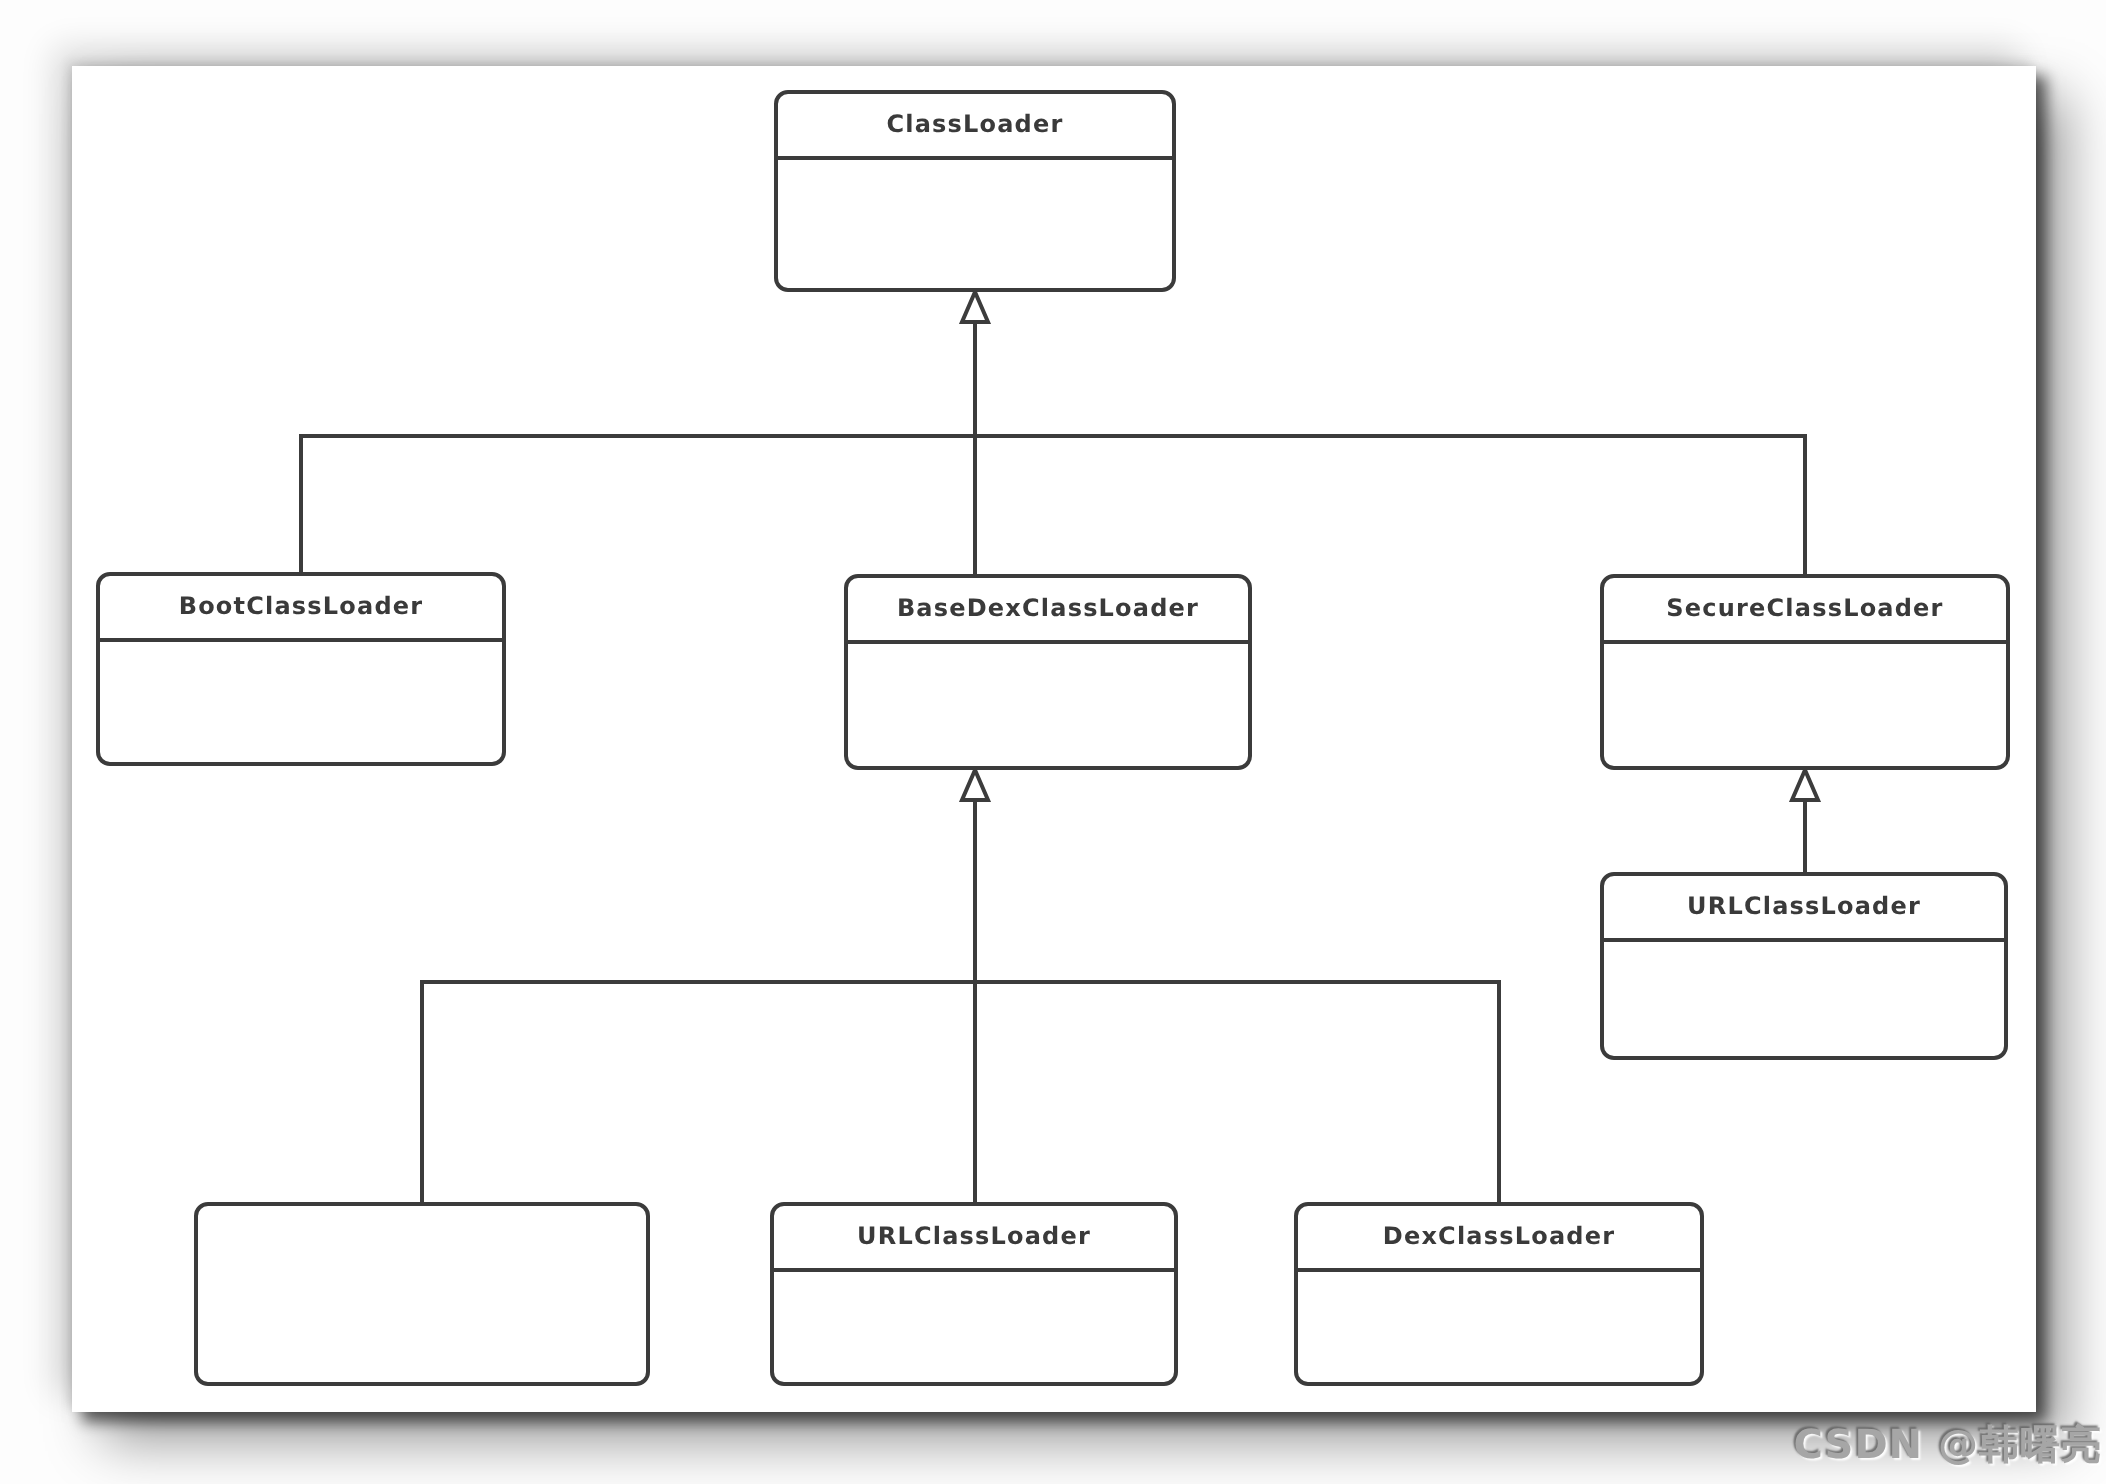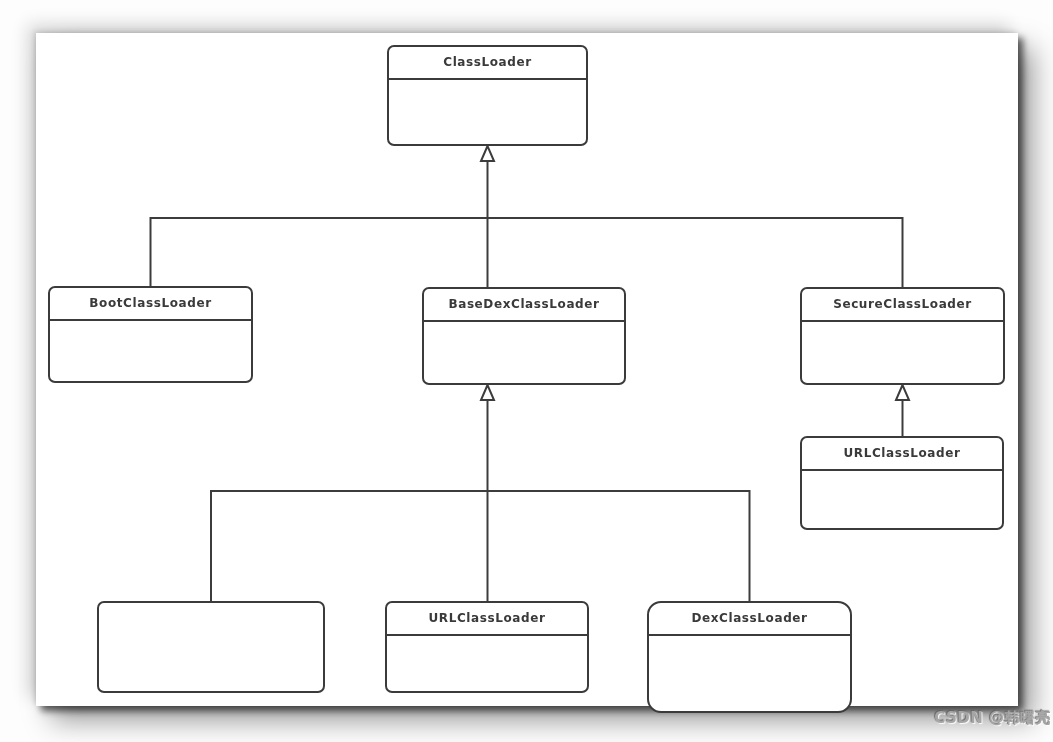--- a/index.html
+++ b/index.html
@@ -39,26 +39,26 @@
   .node-body { flex: 1; }
 
   
   .n-classloader          { left: 351px; top: 12px;  width: 201px; height: 101px; }
   .n-bootclassloader      { left: 12px;  top: 253px; width: 205px; height: 97px;  }
   .n-basedexclassloader   { left: 350px; top: 254px; width: 204px; height: 98px; margin-left: 36px;  }
   .n-secureclassloader    { left: 764px; top: 254px; width: 205px; height: 98px;  }
   .n-urlclassloader       { left: 764px; top: 403px; width: 204px; height: 94px; justify-content: center;  }
   .n-inmemorydexclassloader { left: 61px; top: 568px; width: 228px; height: 92px; }
   .n-pathclassloader      { left: 349px; top: 568px; width: 204px; height: 92px;  }
-  .n-dexclassloader       { left: 611px; top: 568px; width: 205px; height: 112px; border-radius: 14px;  }
+  .n-dexclassloader       { left: 611px; top: 568px; width: 205px; height: 92px;  }
 
   .watermark {
     position: absolute; right: 2px; top: 709px;
     font-family: "DejaVu Sans", "Liberation Sans", sans-serif;
-    font-size: 15px; font-weight: bold;
+    font-size: 20px; font-weight: bold;
     color: #a6a6a6; letter-spacing: 0.5px;
     text-shadow: -1px -1px 1px rgba(96,96,96,0.85), 1px 1px 1px rgba(255,255,255,0.95);
     white-space: nowrap;
   }
 </style>
 </head>
 <body>
 
 <div class="canvas">
 

